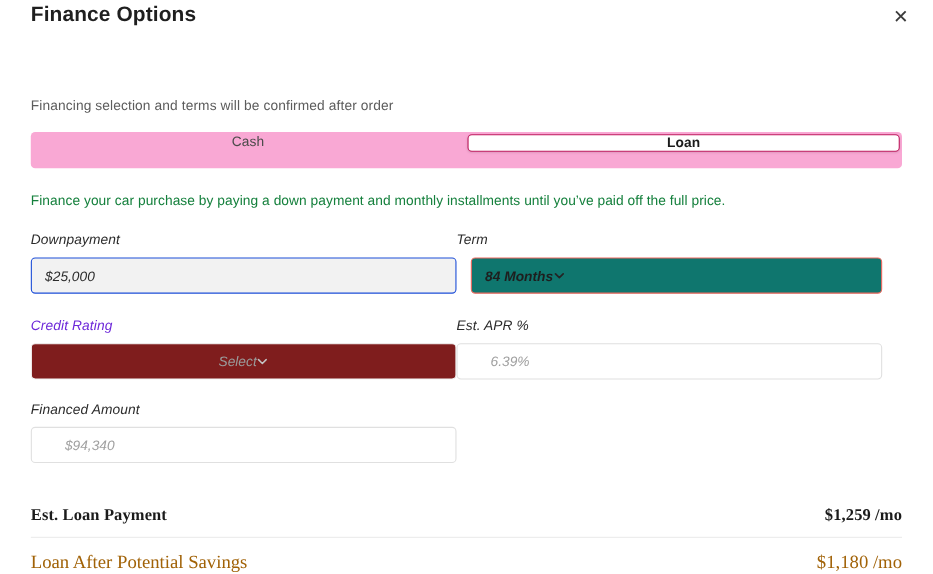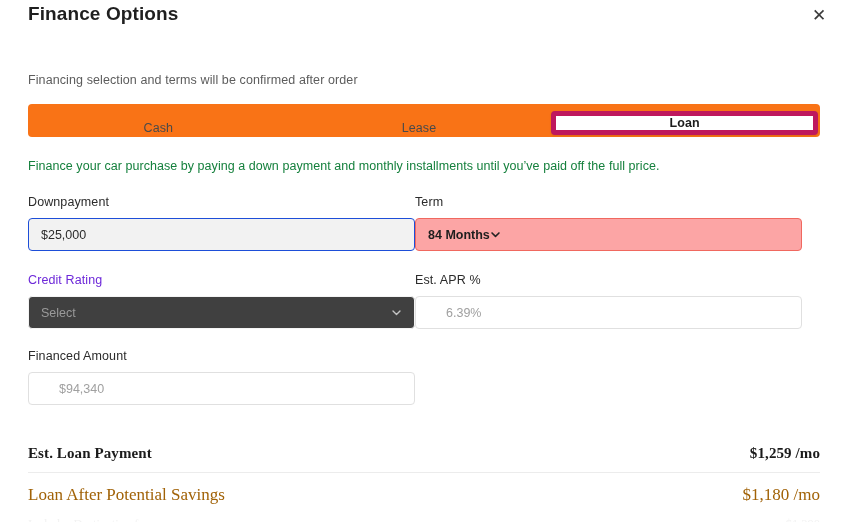--- a/index.html
+++ b/index.html
@@ -66,32 +66,32 @@
     left: 0;
     right: 0;
     bottom: 0;
     padding: 0 28px;
     box-sizing: border-box;
   }
 
   .confirm-note {
     font-size: 12.5px;
     color: #5c5c5c;
-    margin-top: 29px;
+    margin-top: 45px;
     letter-spacing: 0.1px;
   }
 
   
   .tabs {
     margin-top: 17px;
     height: 33px;
-    background: #f97316;
+    background: #f9a8d4;
     border-radius: 4px;
     display: flex;
-    align-items: flex-end;
+    align-items: flex-start;
     position: relative;
     box-sizing: border-box;
   }
   .tab {
     flex: 1 1 0;
     display: flex;
     align-items: center;
     justify-content: center;
     font-size: 12.5px;
     color: #4a4a4a;
@@ -99,35 +99,36 @@
     letter-spacing: 0.1px;
     border-radius: 4px;
     box-sizing: border-box;
     margin: 2px;
     user-select: none;
   }
   .tab.active {
     background: #ffffff;
     color: #1b1b1b;
     font-weight: bold;
-    border: 5px solid #be185d;
+    border: 1px solid #be185d;
     box-shadow: 0 1px 2px rgba(0,0,0,0.10);
   }
 
   .desc {
     font-size: 12.5px;
     color: #15803d;
     margin-top: 22px;
     letter-spacing: 0.05px;
   }
 
   
   .field-row {
     display: flex;
     margin-top: 22px;
+    font-style: italic;
   }
   .field {
     width: 387px;
     box-sizing: border-box;
   }
   .field-label {
     font-size: 12.5px;
     color: #2b2b2b;
     margin-bottom: 9px;
     letter-spacing: 0.1px;
@@ -151,30 +152,31 @@
     color: #2b2b2b;
     border: 1px solid #1d4ed8;
   }
   .control.outlined {
     background: #ffffff;
     border: 1px solid #e0e0e0;
     color: #a0a0a0;
     padding-left: 30px;
   }
   .control.select-muted {
-    background: #404040;
+    background: #7f1d1d;
     border: 1px solid #f4f4f4;
     color: #9a9a9a;
-    justify-content: space-between;
+    justify-content: center;
   }
   .control.highlight {
-    background: #fca5a5;
+    background: #0f766e;
     border: 1px solid #f0685f;
     color: #1e1e1e;
     font-weight: bold;
+    margin-left: 13px;
   }
 
   .chev {
     display: inline-block;
     width: 11px;
     height: 11px;
     flex: 0 0 auto;
   }
   .chev svg { display: block; }
 
@@ -222,21 +224,20 @@
     <div class="modal-title">Finance Options</div>
     <button class="close-button">✕</button>
   </div>
 
   <div class="modal-body">
 
     <div class="confirm-note">Financing selection and terms will be confirmed after order</div>
 
     <div class="tabs">
       <div class="tab">Cash</div>
-      <div class="tab">Lease</div>
       <div class="tab active">Loan</div>
     </div>
 
     <div class="desc">Finance your car purchase by paying a down payment and monthly installments until you’ve paid off the full price.</div>
 
     <div class="field-row">
       <div class="field">
         <div class="field-label">Downpayment</div>
         <div class="control filled">$25,000</div>
       </div>

